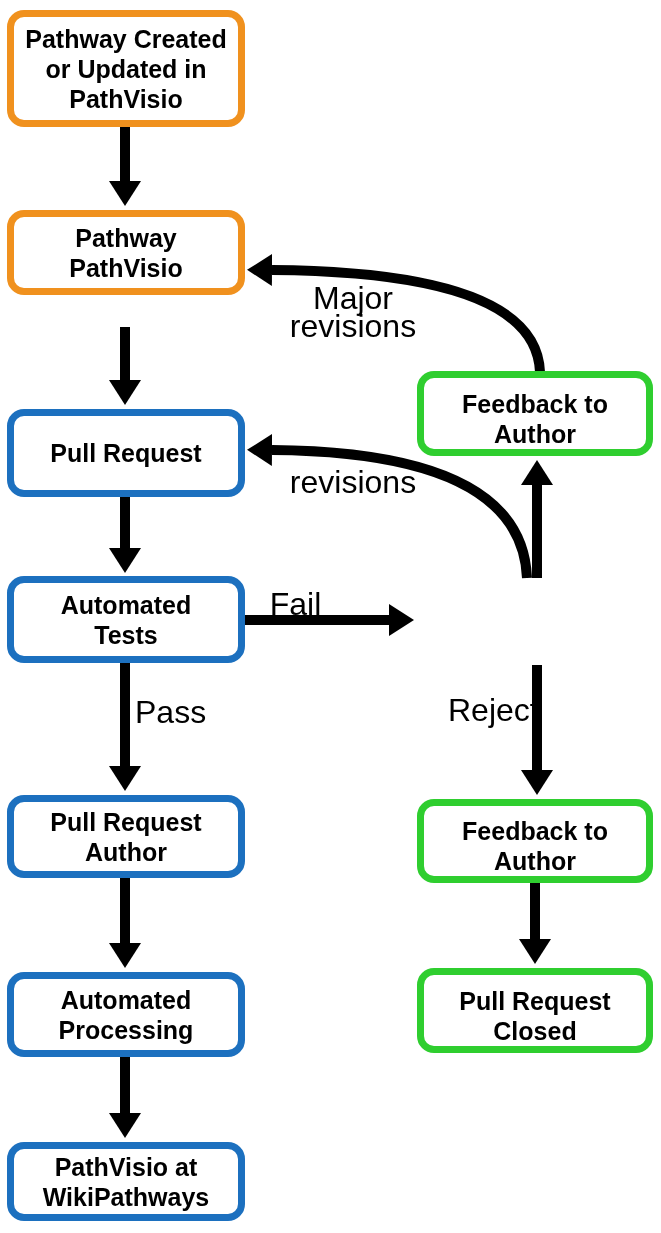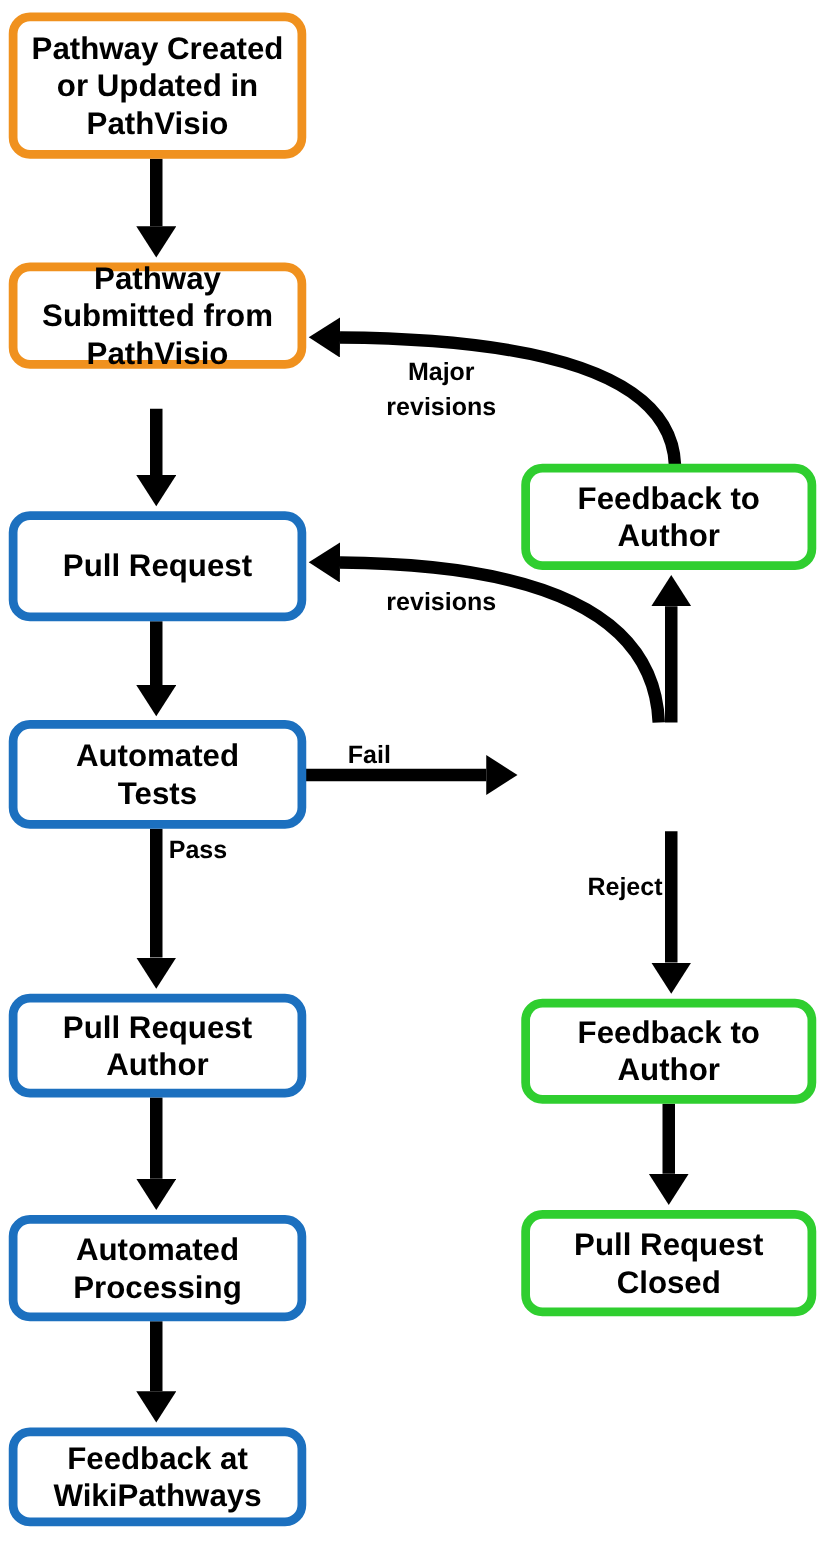--- a/index.html
+++ b/index.html
@@ -16,24 +16,24 @@
   .node{
     position:absolute;z-index:2;box-sizing:border-box;
     background:var(--node_fill,#fff);
     border:7px solid #000;border-radius:17px;
     display:flex;flex-direction:column;justify-content:center;align-items:center;
     color:var(--text,#000);font-weight:bold;font-size:25px;line-height:30px;
     text-align:center;
   }
   .node.orange{border-color:var(--orange,#F0911E);}
   .node.blue{border-color:var(--blue,#1C70BF);}
-  .node.green{border-color:var(--green,#2FCE2F);}
+  .node.green{border-color:var(--green,#2FCE2F);justify-content:flex-end;}
   .edge-label{
     position:absolute;z-index:3;color:var(--text,#000);
-    font-weight:bold;font-size:20px;line-height:28px;text-align:center;
+    font-weight:normal;font-size:32px;line-height:28px;text-align:center;
   }
   .edge-label.left{text-align:left;}
   .edge-label.right{text-align:right;}
 </style>
 </head>
 <body>
 
 <div id="canvas">
 
   <svg id="arrows" width="661" height="1233" viewBox="0 0 661 1233">
@@ -57,21 +57,20 @@
   </svg>
 
   <div class="node orange" style="left:7px;top:10px;width:238px;height:117px">
     <div>Pathway Created</div>
     <div>or Updated in</div>
     <div>PathVisio</div>
   </div>
 
   <div class="node orange" style="left:7px;top:210px;width:238px;height:85px">
     <div>Pathway</div>
-    <div>Submitted from</div>
     <div>PathVisio</div>
   </div>
 
   <div class="node blue" style="left:7px;top:409px;width:238px;height:88px">
     <div>Pull Request</div>
   </div>
 
   <div class="node blue" style="left:7px;top:576px;width:238px;height:87px">
     <div>Automated</div>
     <div>Tests</div>
@@ -81,21 +80,21 @@
     <div>Pull Request</div>
     <div>Author</div>
   </div>
 
   <div class="node blue" style="left:7px;top:972px;width:238px;height:85px">
     <div>Automated</div>
     <div>Processing</div>
   </div>
 
   <div class="node blue" style="left:7px;top:1142px;width:238px;height:79px">
-    <div>Feedback at</div>
+    <div>PathVisio at</div>
     <div>WikiPathways</div>
   </div>
 
   <div class="node green" style="left:417px;top:371px;width:236px;height:85px">
     <div>Feedback to</div>
     <div>Author</div>
   </div>
 
 
   <div class="node green" style="left:417px;top:799px;width:236px;height:84px">
@@ -112,17 +111,17 @@
     <div>Major</div>
     <div>revisions</div>
   </div>
 
   <div class="edge-label" style="left:263px;top:468px;width:180px">
     <div>revisions</div>
   </div>
 
   <div class="edge-label" style="left:258px;top:590px;width:75px">Fail</div>
 
-  <div class="edge-label left" style="left:135px;top:666px;width:90px">Pass</div>
+  <div class="edge-label left" style="left:135px;top:698px;width:90px">Pass</div>
 
   <div class="edge-label right" style="left:448px;top:696px;width:82px">Reject</div>
 
 </div>
 
 </body></html>

